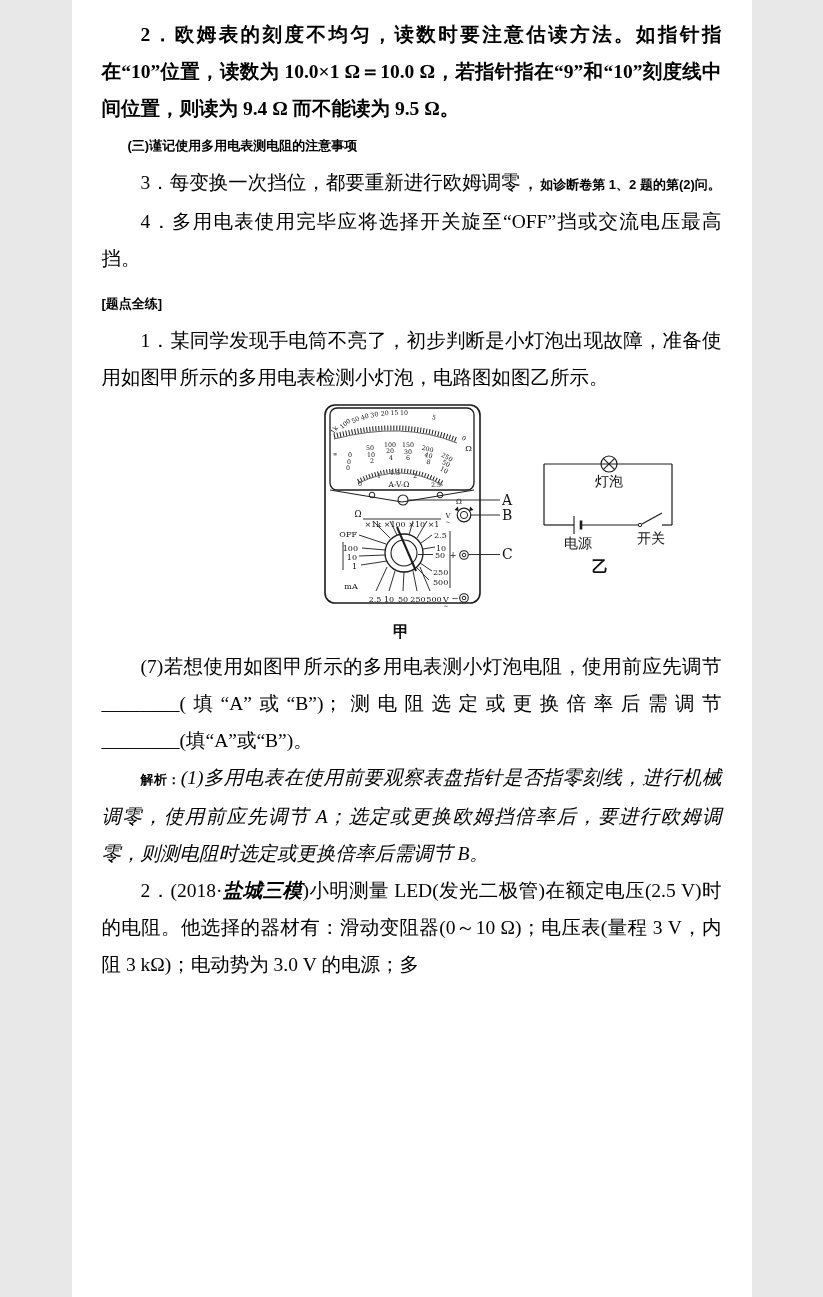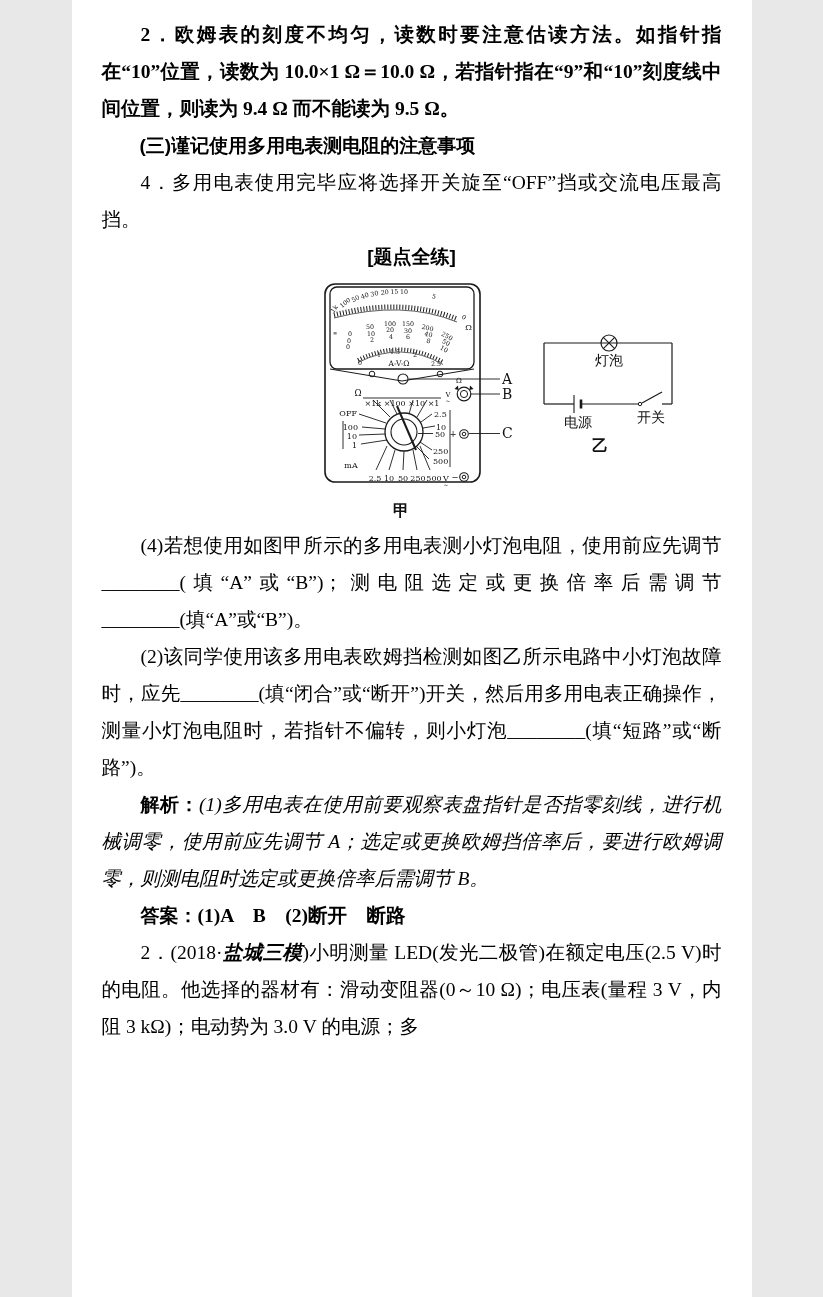--- a/index.html
+++ b/index.html
@@ -5,45 +5,47 @@
   html,body{margin:0;padding:0;background:#e8e8e8;}
   .page{
     width:680px;height:1297px;background:#ffffff;position:relative;margin:0 auto;
     font-family:"Liberation Serif","DejaVu Serif",serif;color:#000;overflow:hidden;
   }
   .text-col{padding:16px 30px 0 30px;}
   p{margin:0;font-size:19.5px;line-height:37px;text-align:justify;text-indent:2em;}
   .b{font-weight:700;}
   .i{font-style:italic;}
   .bi{font-weight:700;font-style:italic;}
-  .hei{font-weight:700;font-family:"Liberation Sans","DejaVu Sans",sans-serif;font-size:19px;}
-  .center{text-align:center;text-indent:0;}
+  .hei{font-weight:700;font-family:"Liberation Sans","DejaVu Sans",sans-serif;font-size:13px;}
+  .center{text-indent:0;margin-top:8px;}
   .figure{position:relative;width:823px;height:252px;margin-left:-30px;}
   .figure svg{position:absolute;overflow:visible;}
   svg text{fill:#111;font-family:"DejaVu Serif","Liberation Serif",serif;}
   svg .ln{stroke:#1a1a1a;fill:none;}
   .cap{font-weight:700;font-size:16px;}
 </style>
 </head>
 <body>
 
 <div class="page">
   <div class="text-col">
 
     <p class="b">2．欧姆表的刻度不均匀，读数时要注意估读方法。如指针指在“10”位置，读数为 10.0×1 Ω＝10.0 Ω，若指针指在“9”和“10”刻度线中间位置，则读为 9.4 Ω 而不能读为 9.5 Ω。</p>
 
     <p class="hei">(三)谨记使用多用电表测电阻的注意事项</p>
 
 
 
+    <p><span>3．每变换一次挡位，都要重新进行欧姆调零，</span><span class="hei">如诊断卷第 1、2 题的第(2)问。</span></p>
 
     <p>4．多用电表使用完毕应将选择开关旋至“OFF”挡或交流电压最高挡。</p>
 
     <p class="hei center">[题点全练]</p>
 
+    <p>1．某同学发现手电筒不亮了，初步判断是小灯泡出现故障，准备使用如图甲所示的多用电表检测小灯泡，电路图如图乙所示。</p>
 
     <div class="figure">
 
       <svg width="225" height="250" viewBox="0 0 225 250" style="left:245px;top:4px;">
         <rect class="ln" x="8" y="5" width="155" height="198" rx="10" stroke-width="1.6" fill="#fff"></rect>
         <rect class="ln" x="13" y="8" width="144" height="82" rx="7" stroke-width="1.3" fill="#fff"></rect>
 
         <path class="ln" d="M 17,36 Q 86,18 140,40" stroke-width="5" stroke-dasharray="1,2"></path>
         <path class="ln" d="M 17,39 Q 86,21 140,43" stroke-width="0.7"></path>
         <path class="ln" d="M 41,81 Q 84,59 126,83" stroke-width="4" stroke-dasharray="1,2"></path>
@@ -200,25 +202,23 @@
         <line class="ln" x1="108" y1="100" x2="128" y2="89" stroke-width="1.2"></line>
         <g font-size="14" text-anchor="middle">
           <text x="75" y="62">灯泡</text>
           <text x="44" y="124">电源</text>
           <text x="117" y="119">开关</text>
         </g>
         <text x="66" y="148" class="cap" text-anchor="middle">乙</text>
       </svg>
     </div>
 
-    <p>(4)若想使用如图甲所示的多用电表测小灯泡电阻，使用前应先调节________(填“A”或“B”)；测电阻选定或更换倍率后需调节________(填“A”或“B”)。</p>
-
-    <p>(2)该同学使用该多用电表欧姆挡检测如图乙所示电路中小灯泡故障时，应先________(填“闭合”或“断开”)开关，然后用多用电表正确操作，测量小灯泡电阻时，若指针不偏转，则小灯泡________(填“短路”或“断路”)。</p>
+    <p>(7)若想使用如图甲所示的多用电表测小灯泡电阻，使用前应先调节________(填“A”或“B”)；测电阻选定或更换倍率后需调节________(填“A”或“B”)。</p>
+
 
     <p><span class="hei">解析：</span><span class="i">(1)多用电表在使用前要观察表盘指针是否指零刻线，进行机械调零，使用前应先调节 A；选定或更换欧姆挡倍率后，要进行欧姆调零，则测电阻时选定或更换倍率后需调节 B。</span></p>
 
 
-    <p><span class="hei">答案：</span><span class="b">(1)A　B　(2)断开　断路</span></p>
 
     <p><span>2．(2018·</span><span class="bi">盐城三模</span><span>)小明测量 LED(发光二极管)在额定电压(2.5 V)时的电阻。他选择的器材有：滑动变阻器(0～10 Ω)；电压表(量程 3 V，内阻 3 kΩ)；电动势为 3.0 V 的电源；多</span></p>
 
   </div>
 </div>
 
 </body></html>

